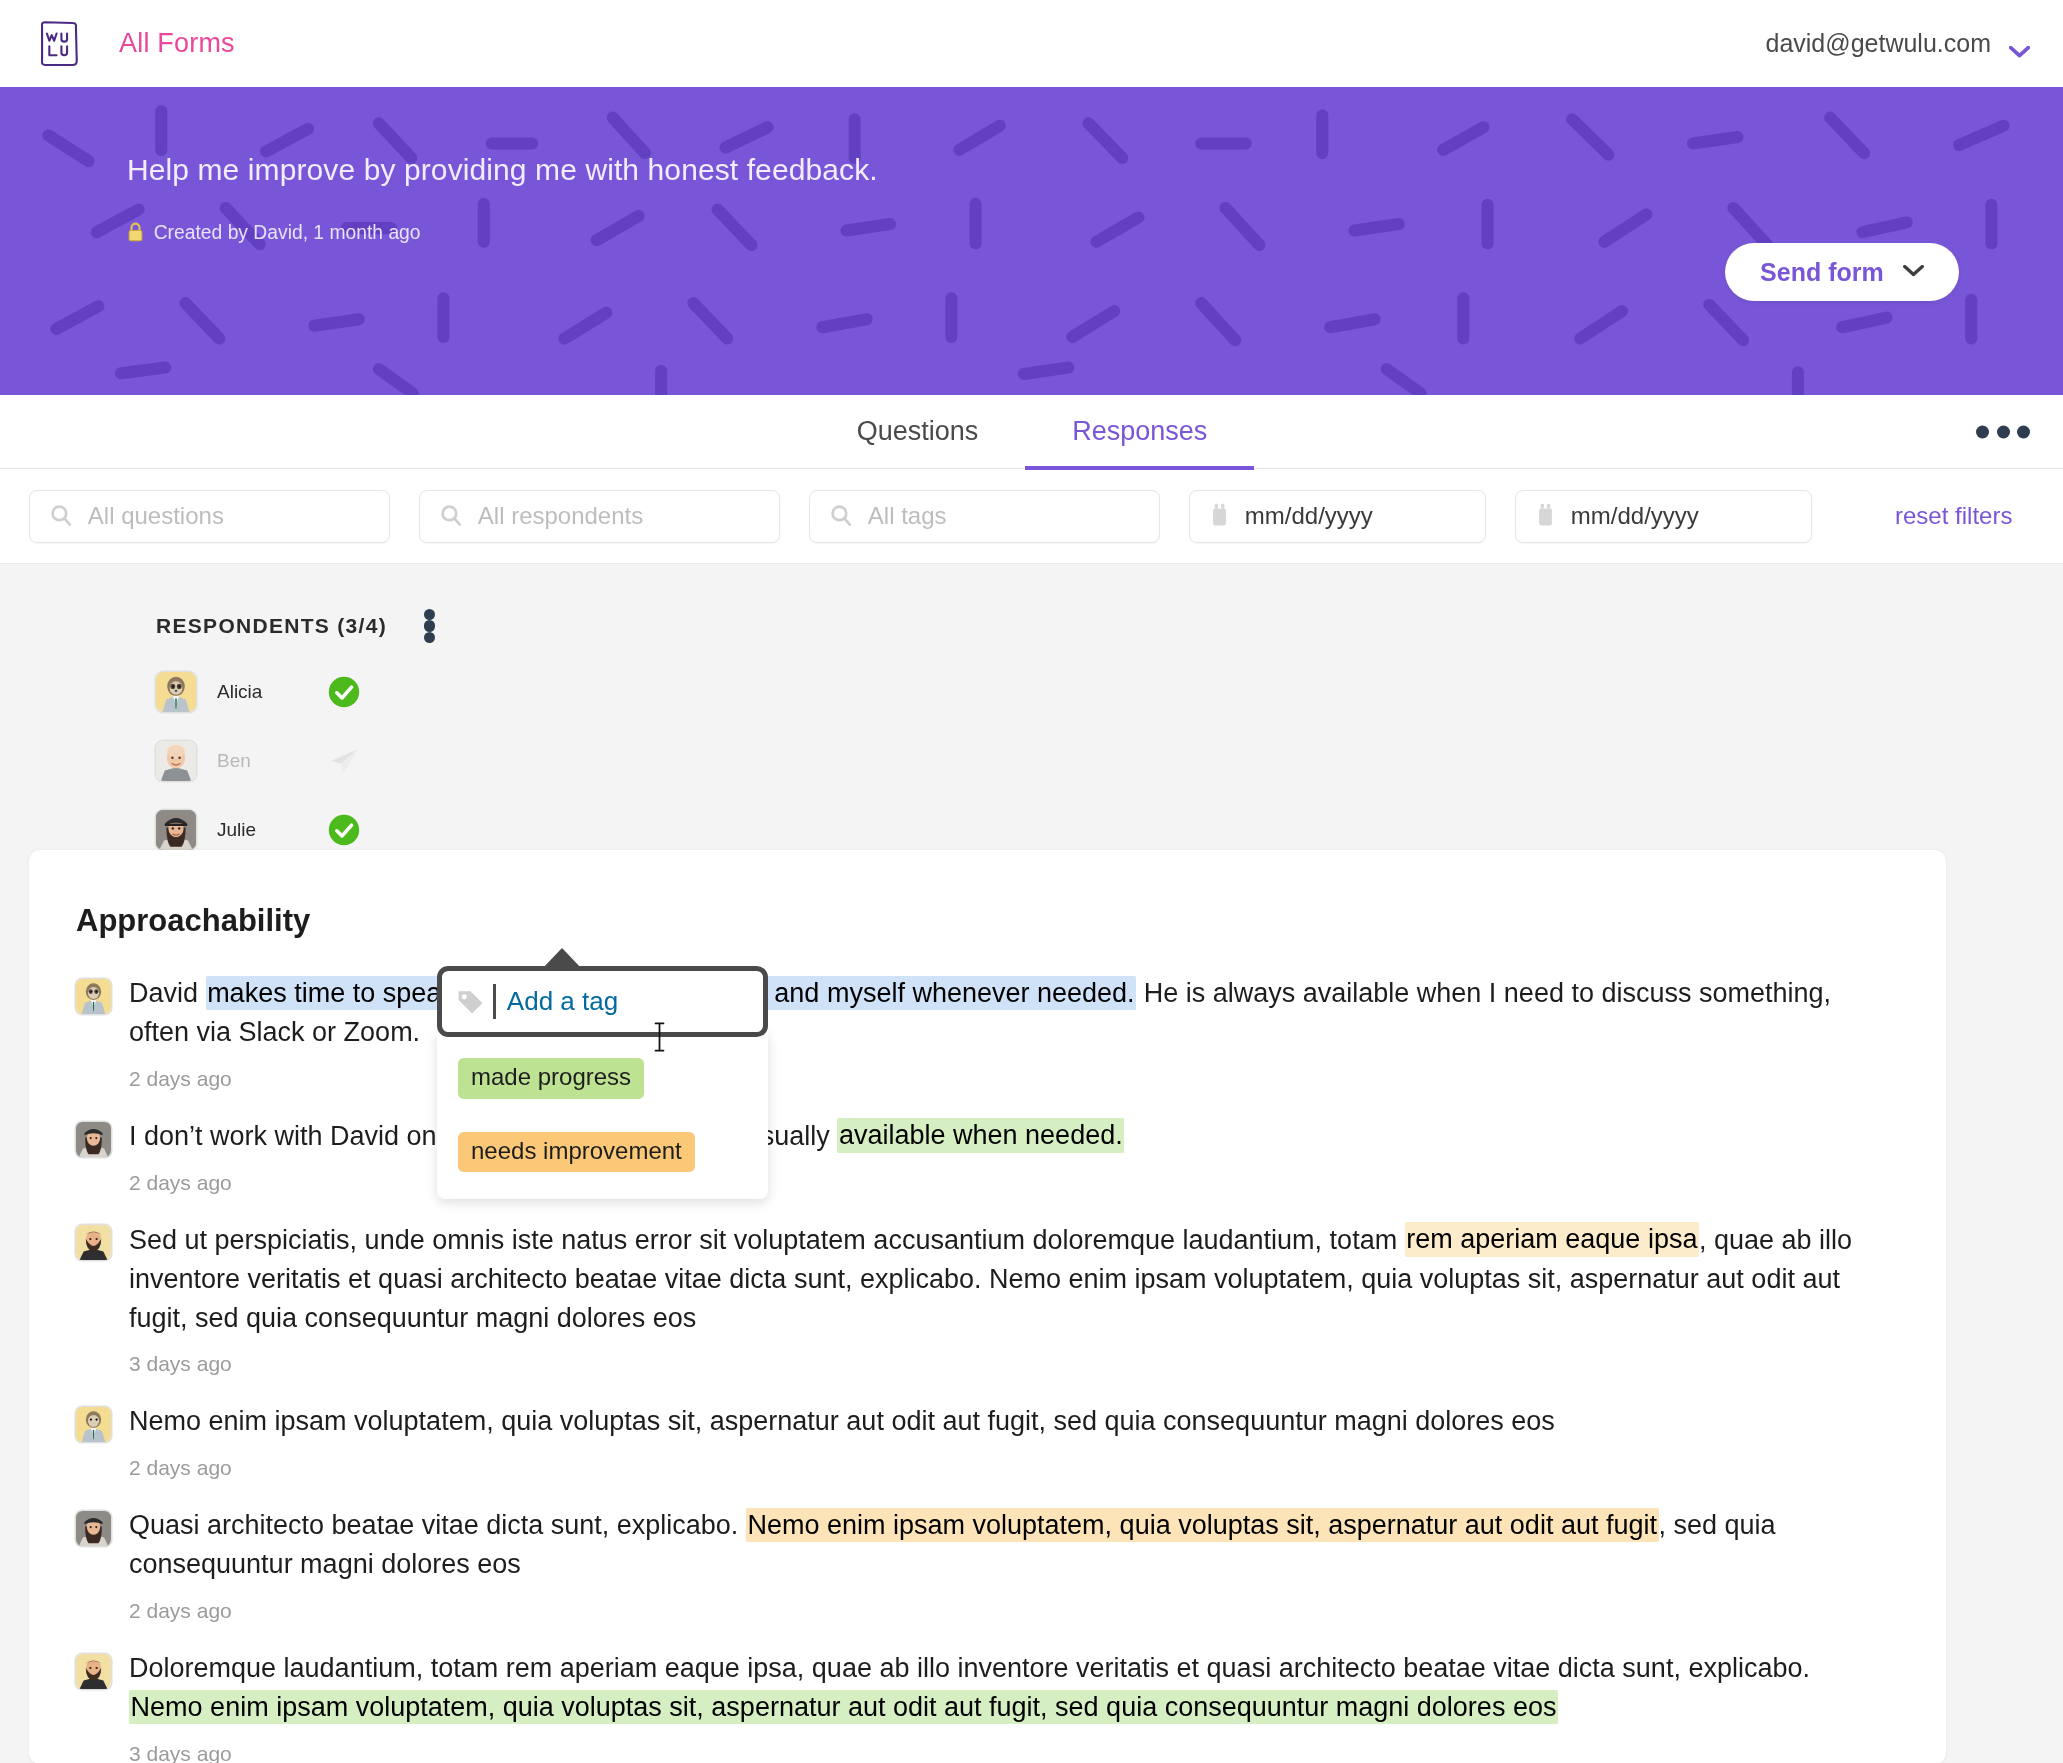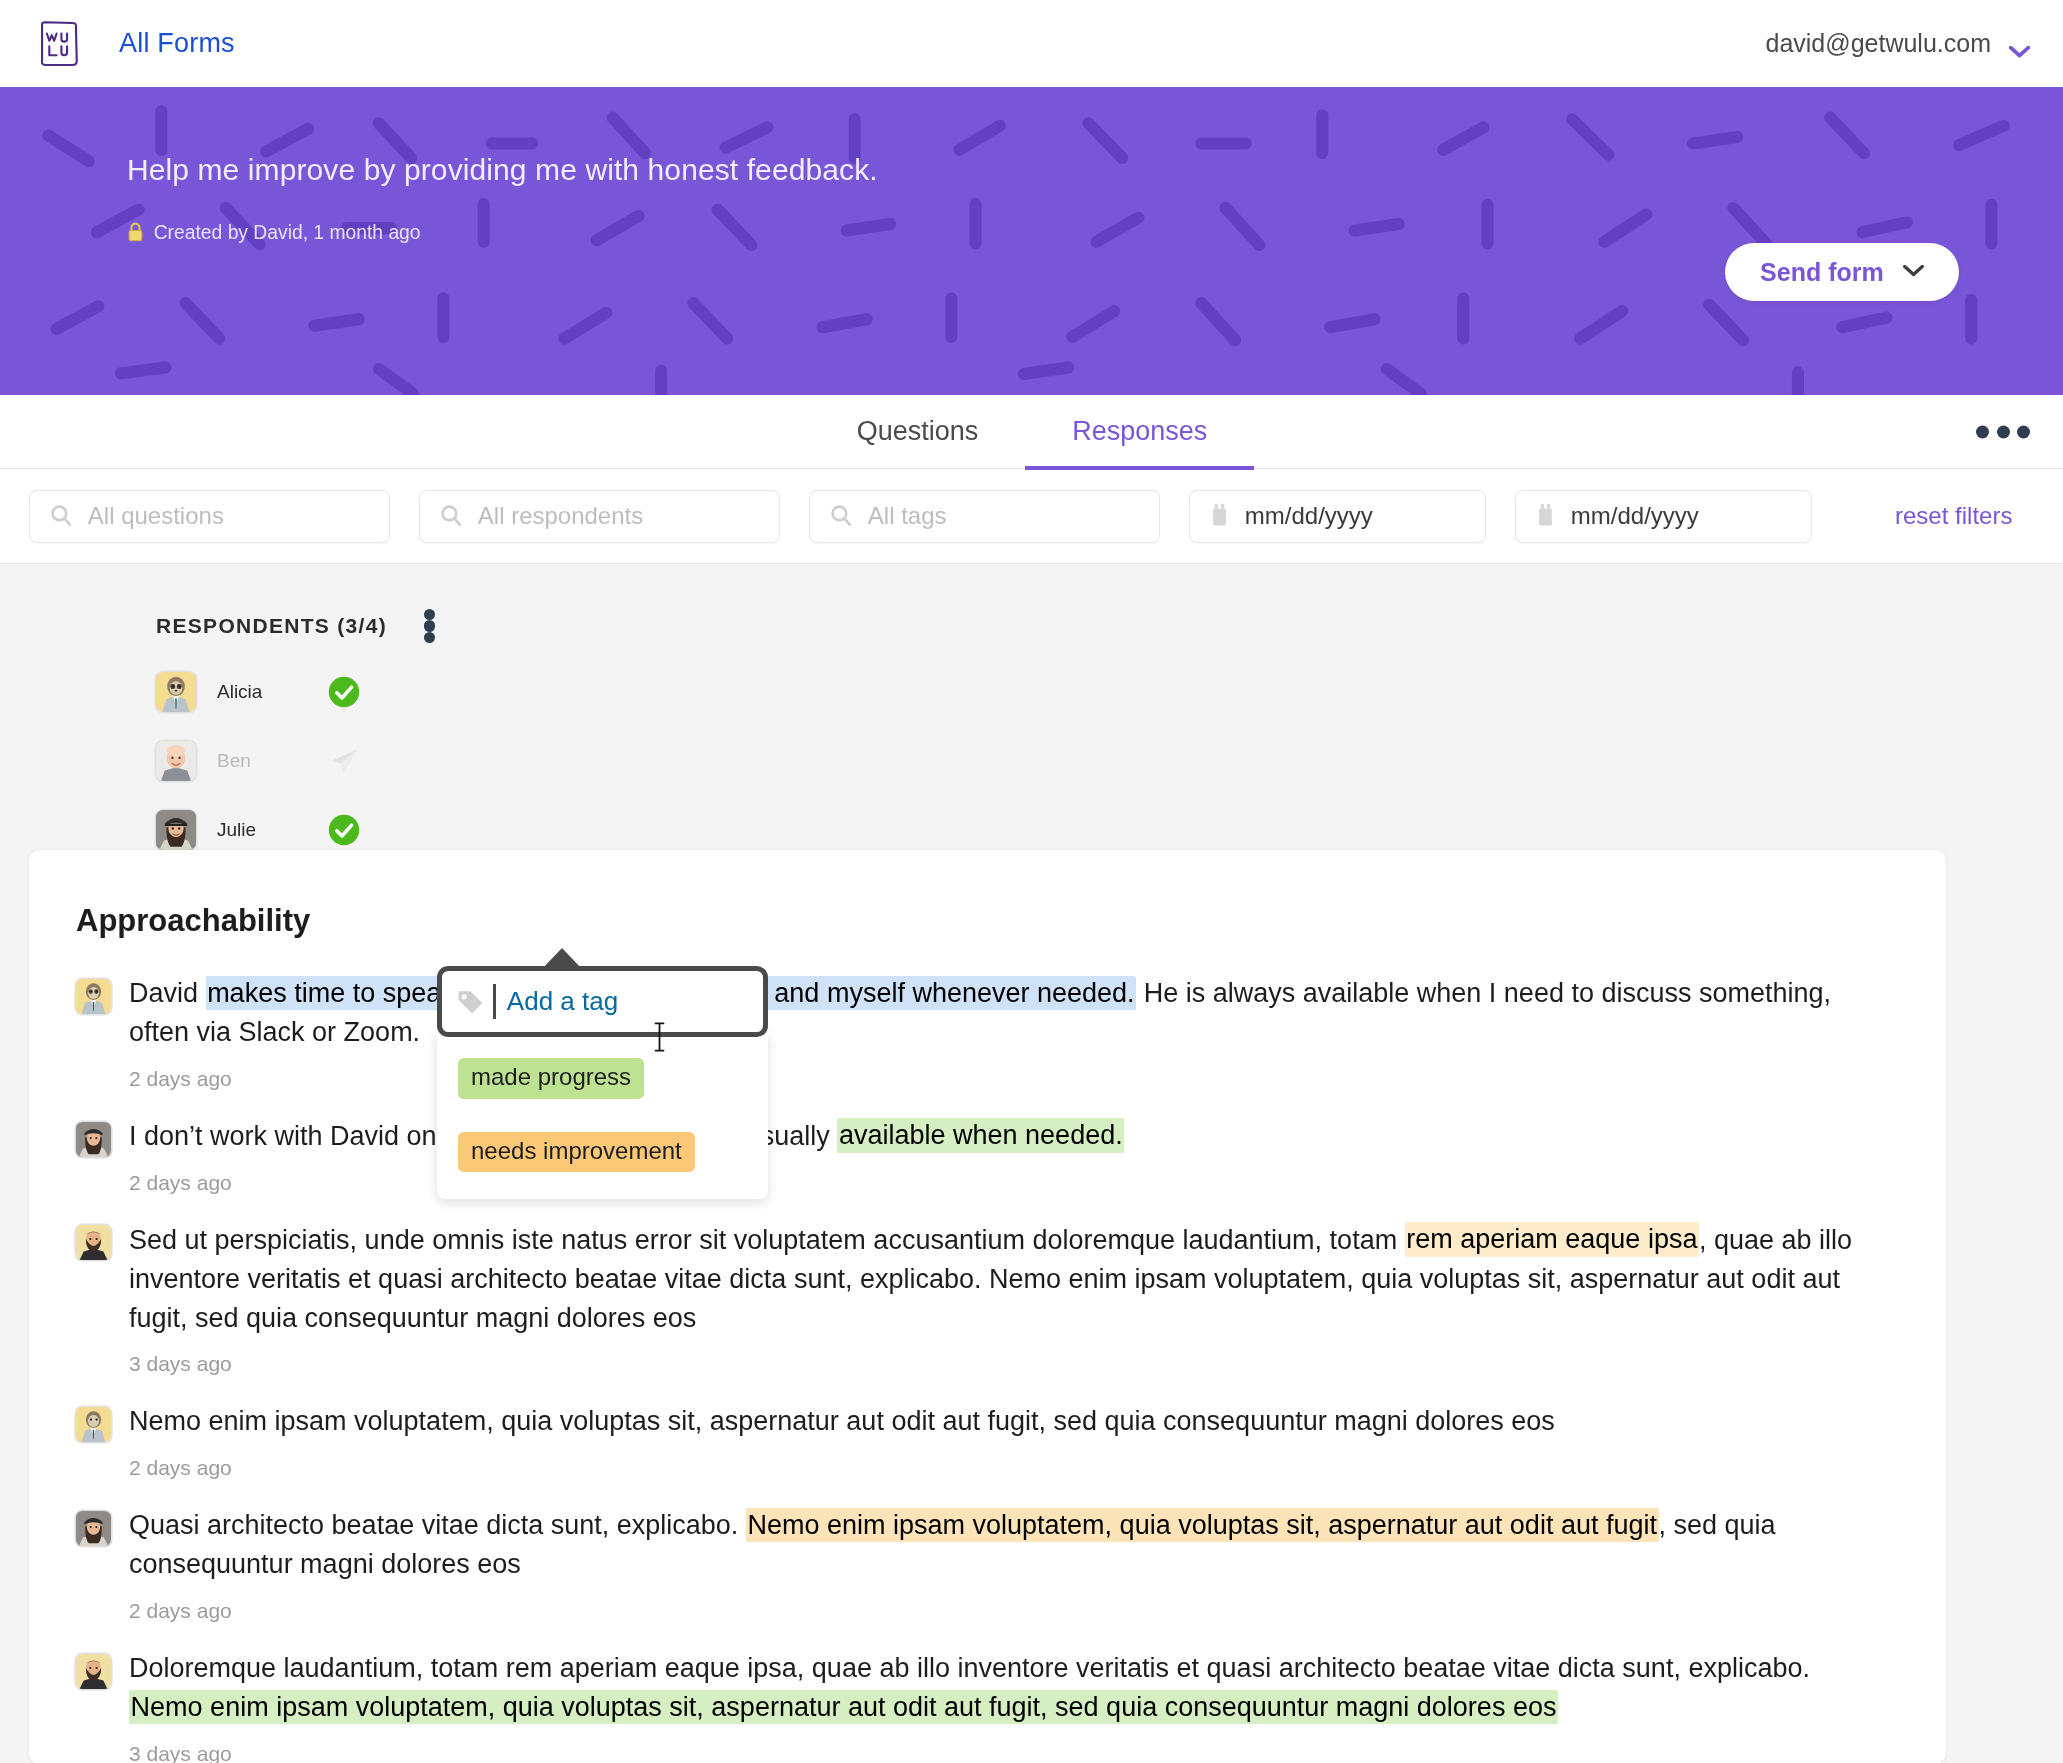--- a/index.html
+++ b/index.html
@@ -18,21 +18,21 @@
     height: 87px;
     background: #ffffff;
     display: flex;
     align-items: center;
     padding: 0 34px 0 34px;
     position: relative;
   }
   .logo-wrap { width: 50px; height: 50px; margin-left: 0px; flex: none; }
   .brand-title {
     font-size: 27px;
-    color: #1d4ed8;
+    color: #ec4899;
     margin-left: 35px;
     letter-spacing: 0.2px;
   }
   .topbar-right {
     margin-left: auto;
     display: flex;
     align-items: flex-end;
     gap: 18px;
   }
   .user-email { font-size: 25px; color: #4a4a4a; }

